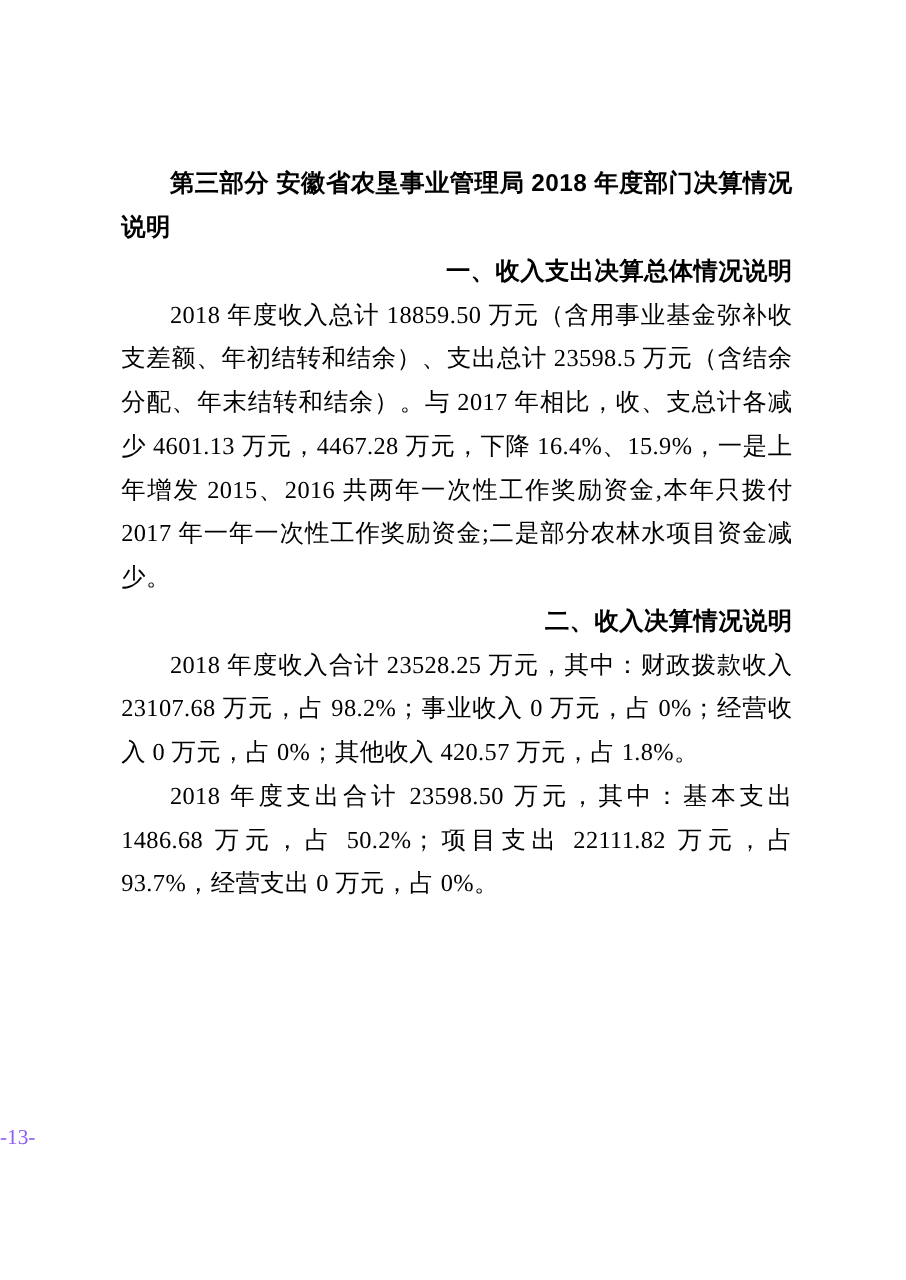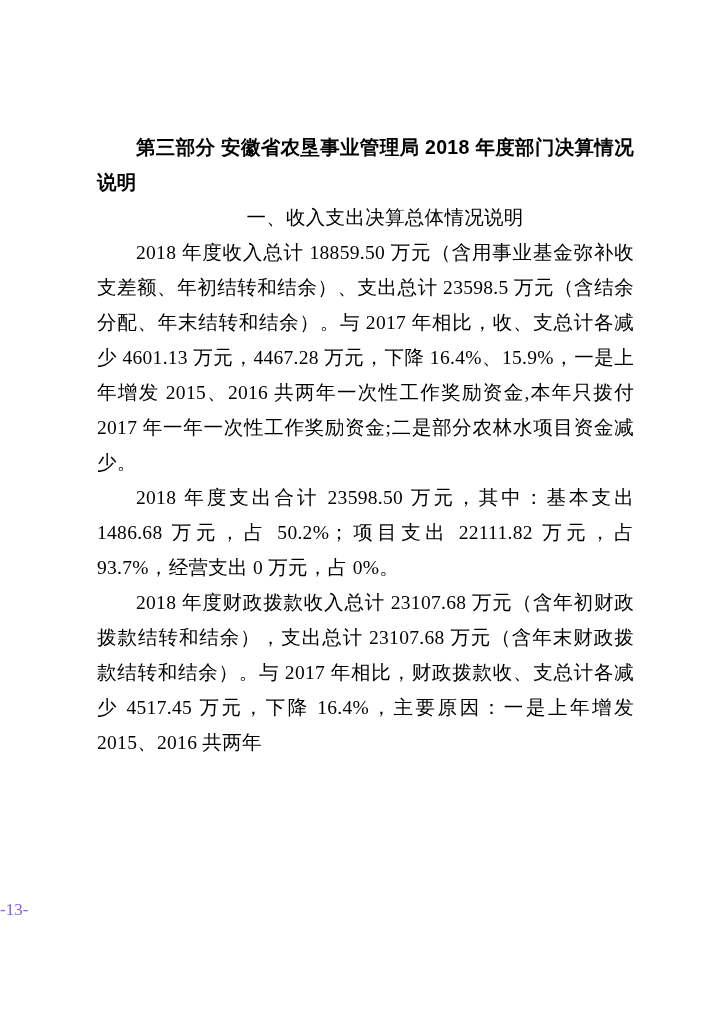--- a/index.html
+++ b/index.html
@@ -35,23 +35,23 @@
     text-justify: inter-ideograph;
     text-indent: 2em;
     letter-spacing: 0.3px;
   }
   .doc-title {
     font-family: "Liberation Sans", "DejaVu Sans", sans-serif;
     font-weight: 700;
   }
   .section-heading {
     font-family: "Liberation Sans", "DejaVu Sans", sans-serif;
-    font-weight: 400;
+    font-weight: 700;
     font-size: 19.5px;
-    text-align: center;
+    text-align: right;
   }
   .para {
     font-family: "Liberation Serif", "DejaVu Serif", serif;
     font-weight: 400;
   }
   .page-footer {
     position: absolute;
     left: 0;
     right: 0;
     top: 898px;
@@ -68,25 +68,28 @@
 <div class="page">
   <div class="content">
 
     <p class="doc-title">第三部分 安徽省农垦事业管理局 2018 年度部门决算情况说明</p>
 
     <section>
       <h2 class="section-heading">一、收入支出决算总体情况说明</h2>
       <p class="para">2018 年度收入总计 18859.50 万元（含用事业基金弥补收支差额、年初结转和结余）、支出总计 23598.5 万元（含结余分配、年末结转和结余）。与 2017 年相比，收、支总计各减少 4601.13 万元，4467.28 万元，下降 16.4%、15.9%，一是上年增发 2015、2016 共两年一次性工作奖励资金,本年只拨付 2017 年一年一次性工作奖励资金;二是部分农林水项目资金减少。</p>
     </section>
 
+    <section>
+      <h2 class="section-heading">二、收入决算情况说明</h2>
+      <p class="para">2018 年度收入合计 23528.25 万元，其中：财政拨款收入 23107.68 万元，占 98.2%；事业收入 0 万元，占 0%；经营收入 0 万元，占 0%；其他收入 420.57 万元，占 1.8%。</p>
+    </section>
 
     <section>
       <p class="para">2018 年度支出合计 23598.50 万元，其中：基本支出 1486.68 万元，占 50.2%；项目支出 22111.82 万元，占 93.7%，经营支出 0 万元，占 0%。</p>
     </section>
 
     <section>
-      <p class="para">2018 年度财政拨款收入总计 23107.68 万元（含年初财政拨款结转和结余），支出总计 23107.68 万元（含年末财政拨款结转和结余）。与 2017 年相比，财政拨款收、支总计各减少 4517.45 万元，下降 16.4%，主要原因：一是上年增发 2015、2016 共两年</p>
     </section>
 
   </div>
 
   <div class="page-footer">-13-</div>
 </div>
 
 </body></html>

